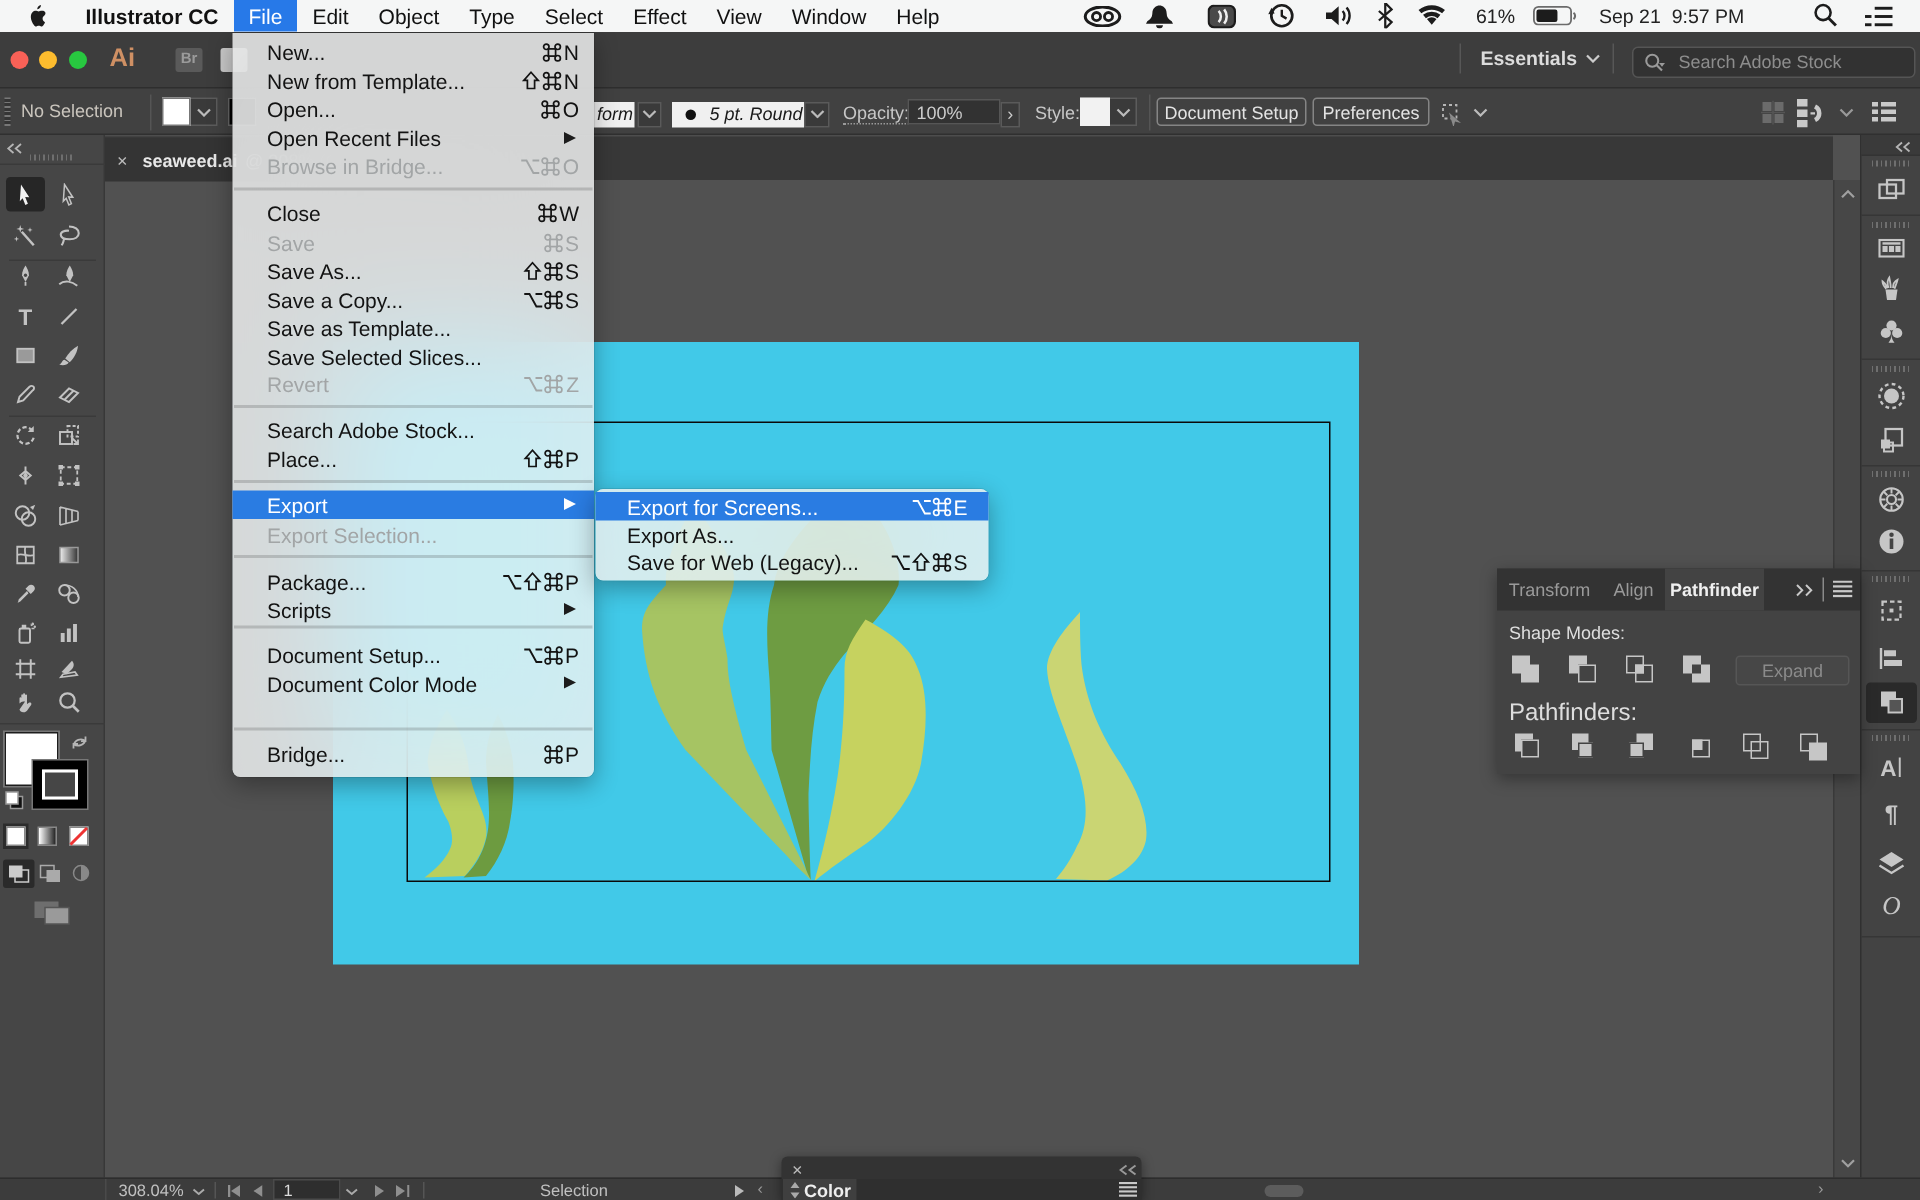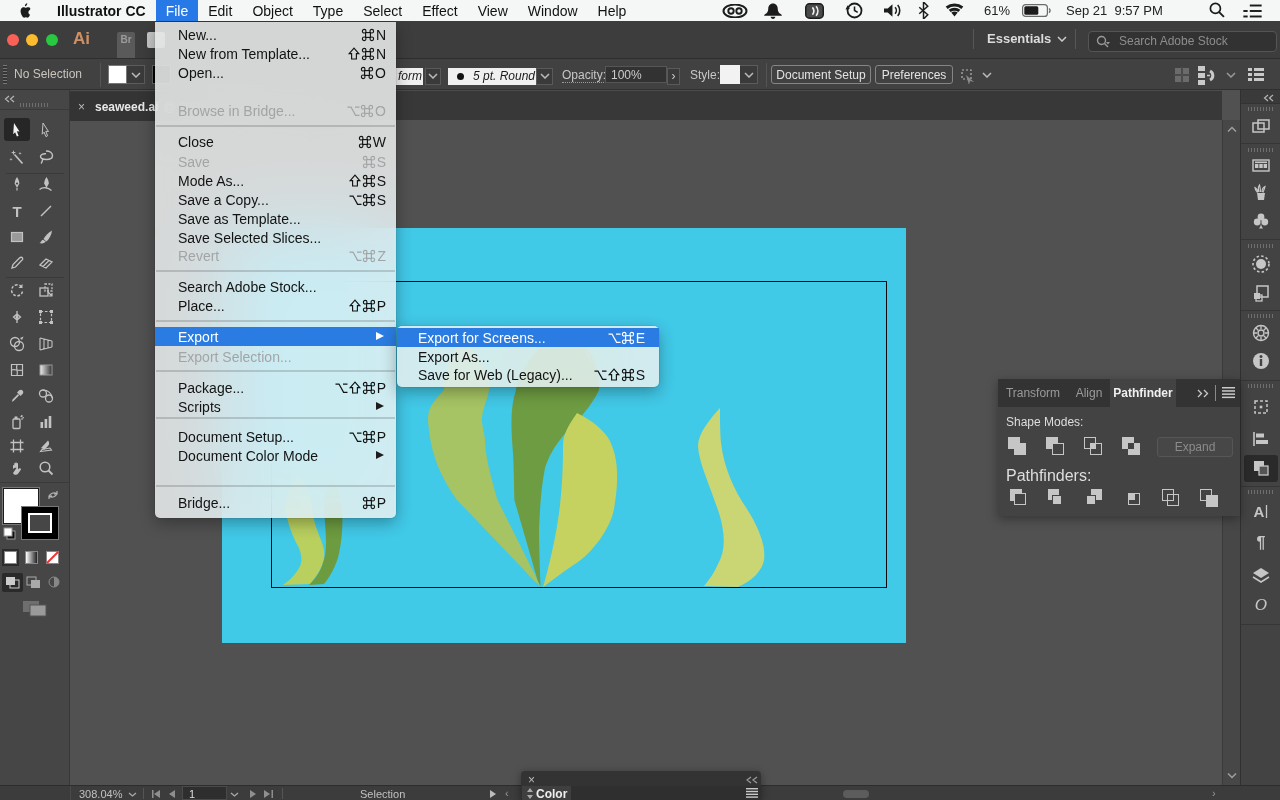--- a/index.html
+++ b/index.html
@@ -103,21 +103,21 @@
 
   <path fill="#6d9b40" d="M110,248 C105,258 102,268 102,280 C104,310 106,322 100,338 C96,348 91,353 87,357 L102,356 C110,346 116,334 118,320 C120,310 121,295 120,280 C118,266 115,258 110,248 Z"></path>
 </svg>
 <div id="innerrect"></div>
 
 <div id="titlebar">
  <div class="tl" style="left:7px;top:13px;background:#f96157"></div>
  <div class="tl" style="left:26px;top:13px;background:#fdbc2e"></div>
  <div class="tl" style="left:46px;top:13px;background:#28c840"></div>
  <div class="abs" style="left:73px;top:8px;font-size:17px;font-weight:bold;color:#cf9064">Ai</div>
- <div class="abs" style="left:117px;top:11px;width:18px;height:32px;background:#5a5a5a;border-radius:2px;color:#9b9b9b;font-size:10px;font-weight:bold;text-align:center;line-height:16px">Br</div>
+ <div class="abs" style="left:117px;top:11px;width:18px;height:16px;background:#5a5a5a;border-radius:2px;color:#9b9b9b;font-size:10px;font-weight:bold;text-align:center;line-height:16px">Br</div>
  <div class="abs" style="left:147px;top:11px;width:18px;height:16px;background:#c9c9c9;border-radius:2px"></div>
  <div class="abs" style="left:973px;top:8px;width:1px;height:20px;background:#575757"></div>
  <div class="abs" style="left:987px;top:10px;font-size:13px;font-weight:bold;color:#dcdcdc">Essentials</div>
  <svg class="abs" style="left:1057px;top:15px" width="10" height="6">
       <path d="M1 1 L5 5 L9 1" stroke="#ccc" stroke-width="1.5" fill="none"></path>
     </svg>
  <div class="abs" style="left:1075px;top:8px;width:1px;height:20px;background:#575757"></div>
  <div class="abs" style="left:1088px;top:10px;width:189px;height:21px;background:#323232;border:1px solid #555;border-radius:4px;color:#8d8d8d;font-size:12px;line-height:19px;padding-left:30px">Search Adobe Stock</div>
  <svg class="abs" style="left:1096px;top:14px" width="14" height="13">
       <circle cx="5.5" cy="5.5" r="4" stroke="#9a9a9a" stroke-width="1.4" fill="none"></circle>
@@ -518,20 +518,24 @@
     </div>
     <div class="mrow" style="top:41.5px">
       <span class="lab">Open...</span>
       <span class="sc">
         <svg class="k" width="14" height="14" viewBox="0 0 14 14" stroke="currentColor">
           <use href="#cmd"></use>
         </svg>
         <span style="margin-left:1px">O</span>
       </span>
     </div>
+    <div class="mrow" style="top:60.900000000000006px">
+      <span class="lab">Open Recent Files</span>
+      <span class="karr" style=""></span>
+    </div>
     <div class="mrow dis" style="top:79.5px">
       <span class="lab">Browse in Bridge...</span>
       <span class="sc">
         <svg class="k" width="14" height="14" viewBox="0 0 14 14" stroke="currentColor">
           <use href="#opt"></use>
         </svg>
         <svg class="k" width="14" height="14" viewBox="0 0 14 14" stroke="currentColor">
           <use href="#cmd"></use>
         </svg>
         <span style="margin-left:1px">O</span>
@@ -550,21 +554,21 @@
     <div class="mrow dis" style="top:130.1px">
       <span class="lab">Save</span>
       <span class="sc">
         <svg class="k" width="14" height="14" viewBox="0 0 14 14" stroke="currentColor">
           <use href="#cmd"></use>
         </svg>
         <span style="margin-left:1px">S</span>
       </span>
     </div>
     <div class="mrow" style="top:149.3px">
-      <span class="lab">Mode As...</span>
+      <span class="lab">Save As...</span>
       <span class="sc">
         <svg class="k" width="14" height="14" viewBox="0 0 14 14" stroke="currentColor">
           <use href="#shift"></use>
         </svg>
         <svg class="k" width="14" height="14" viewBox="0 0 14 14" stroke="currentColor">
           <use href="#cmd"></use>
         </svg>
         <span style="margin-left:1px">S</span>
       </span>
     </div>

